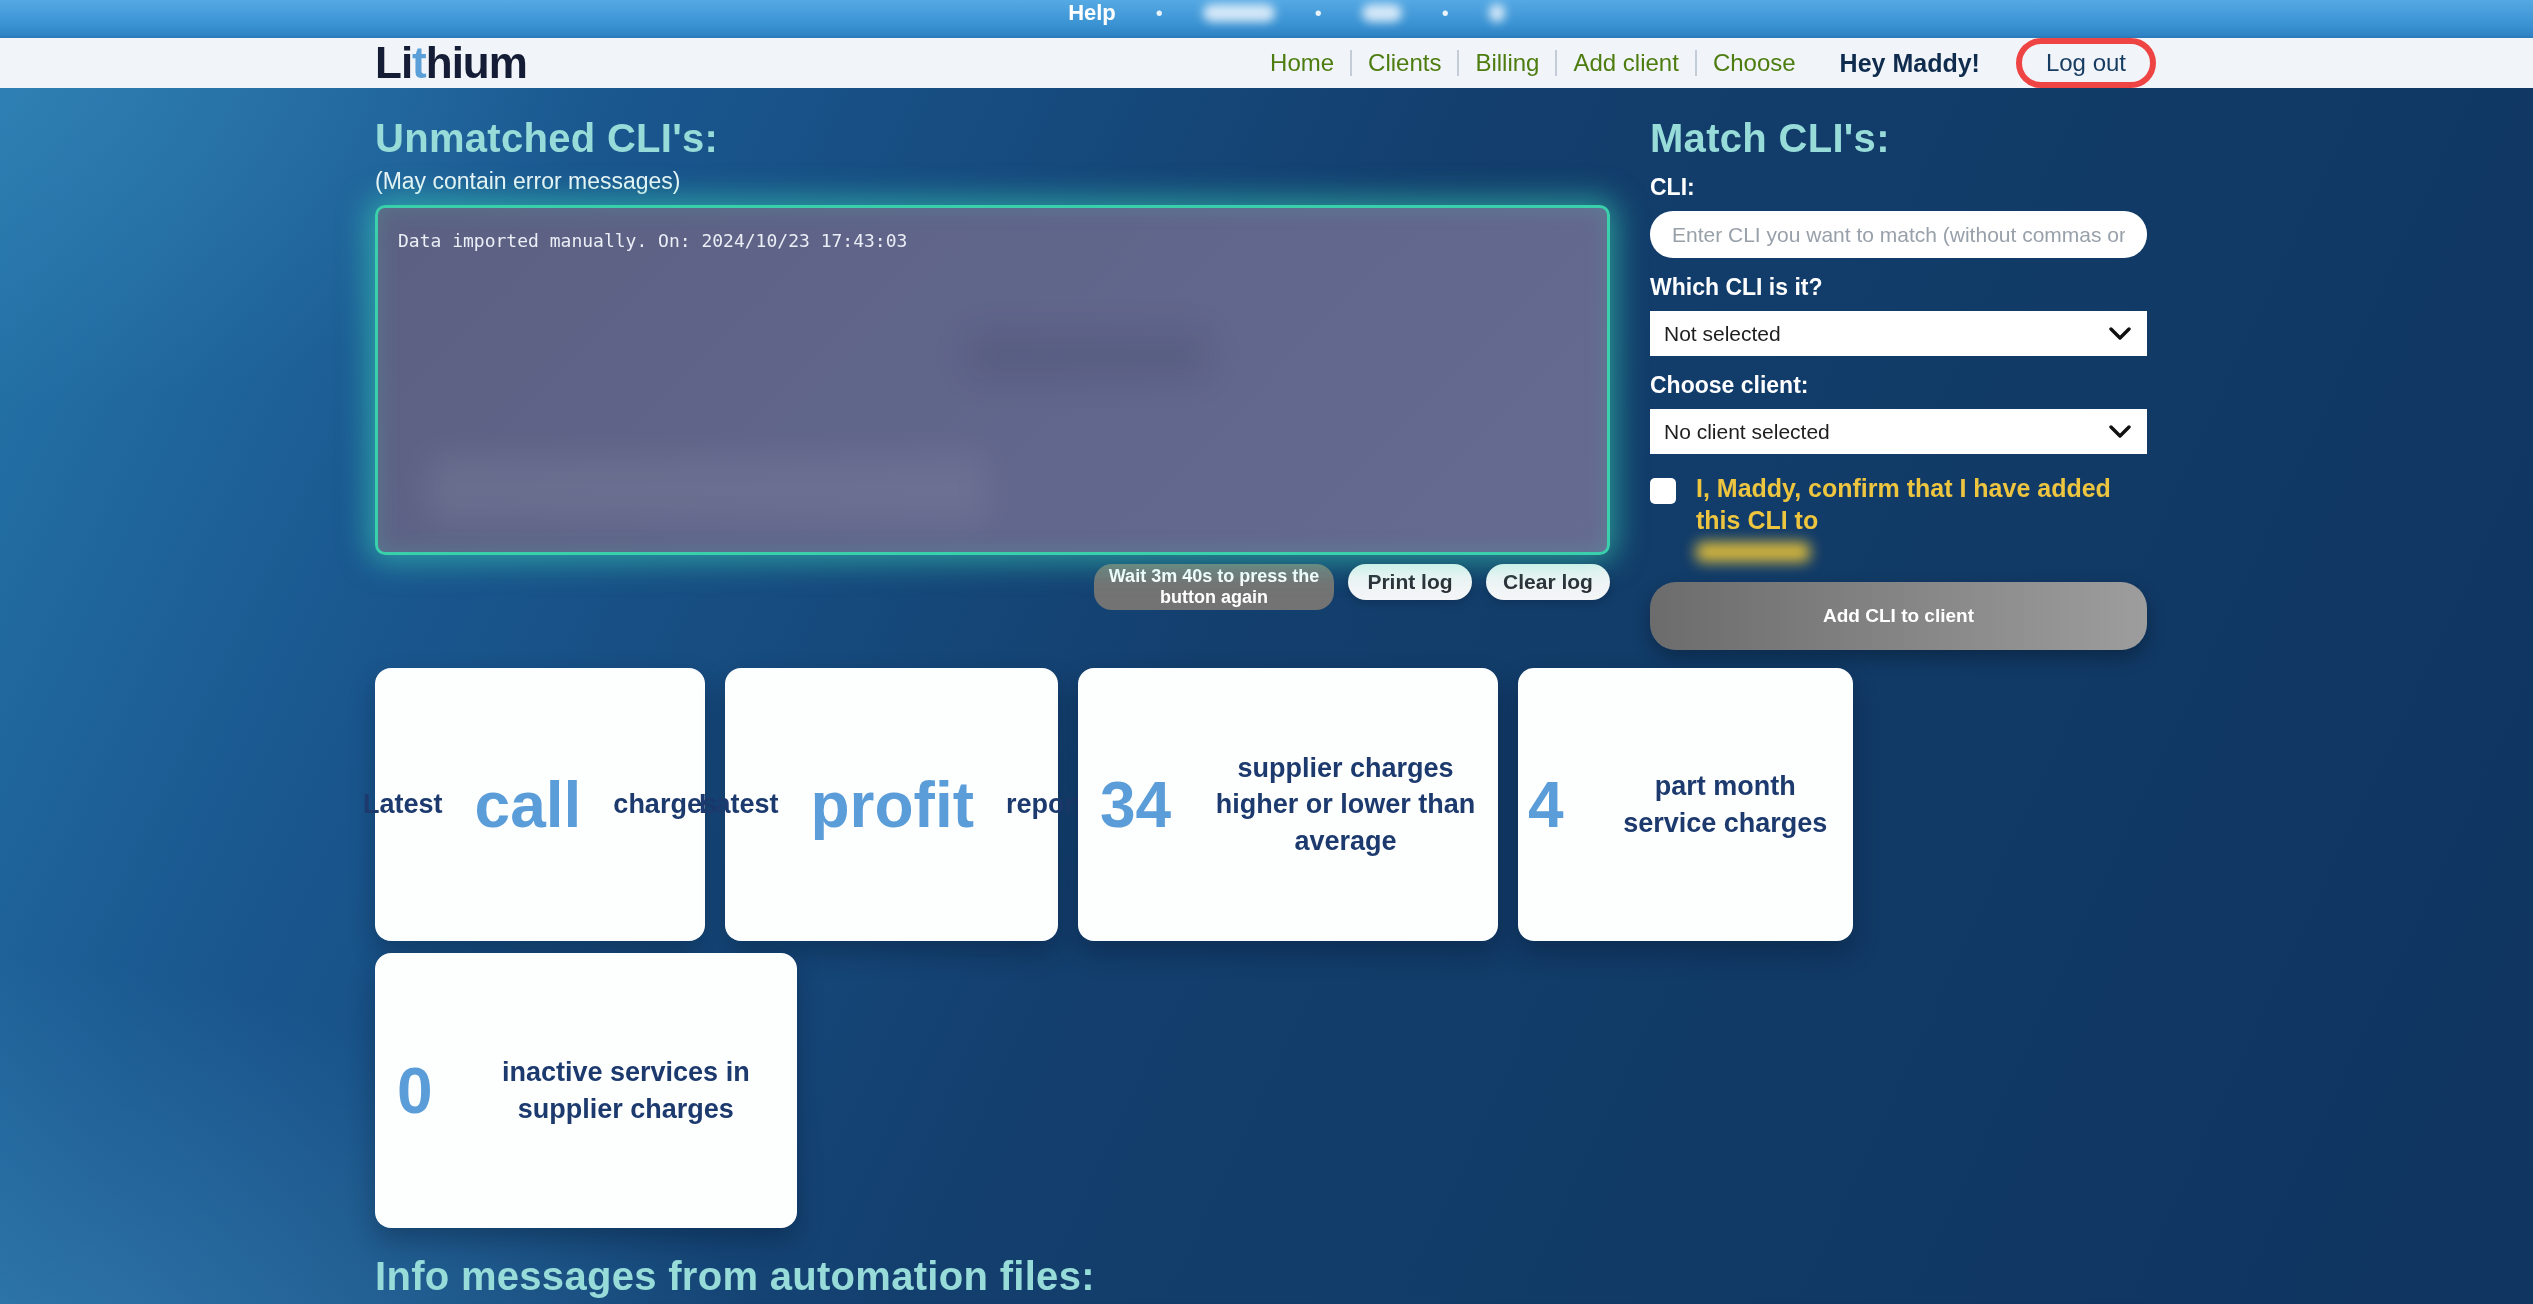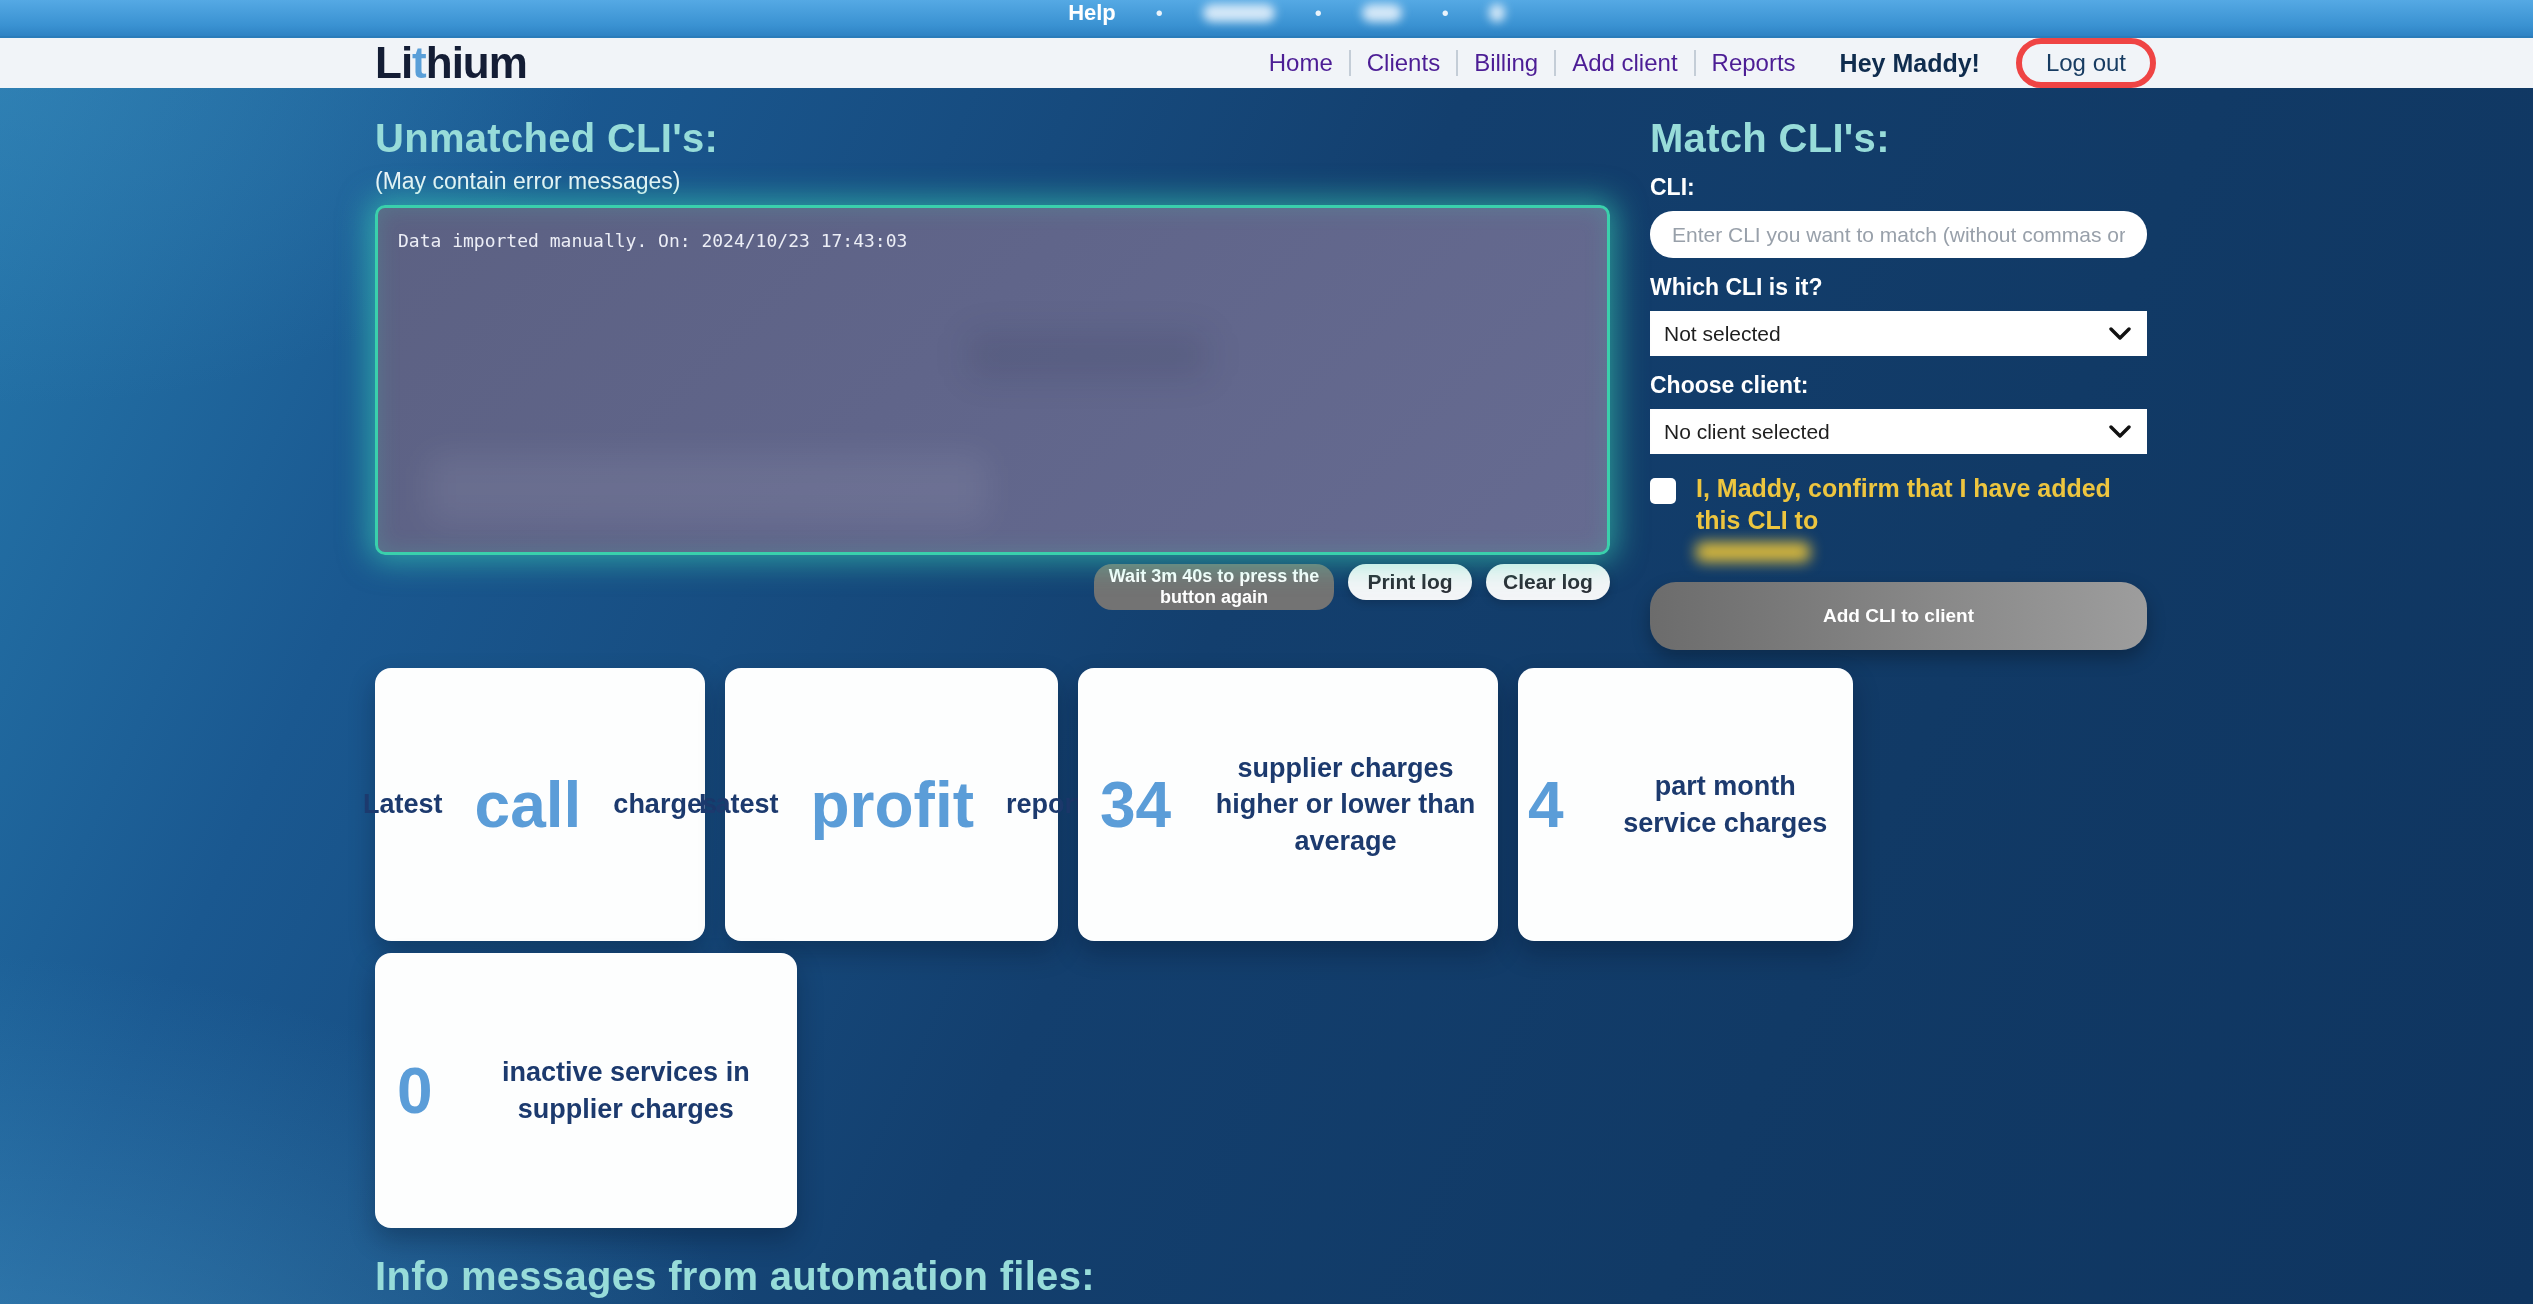--- a/index.html
+++ b/index.html
@@ -23,21 +23,21 @@
   .redacted-pill { display:inline-block; height:18px; border-radius:9px; background:rgba(232,243,252,0.88); filter:blur(5px); }
   .rp-1 { width:72px; } .rp-2 { width:40px; } .rp-3 { width:16px; }
   
   .navbar {
     height:50px; background:#f1f4f8; display:flex; align-items:center;
     justify-content:space-between; padding:0 377px 0 375px;
   }
   .logo { font-size:44px; font-weight:700; letter-spacing:-1px; color:#141d35; cursor:pointer; }
   .logo .lg-blue { color:#5a9fd8; }
   .nav-right { display:flex; align-items:center; gap:16px; }
-  .nav-link { color:#4c1d95; font-size:24px; font-weight:500; text-decoration:none; cursor:pointer; white-space:nowrap; }
+  .nav-link { color:#4d7c0f; font-size:24px; font-weight:500; text-decoration:none; cursor:pointer; white-space:nowrap; }
   .vsep { width:2px; height:26px; background:#c4cdd7; }
   .greeting { font-weight:800; color:#0f2c4e; font-size:25px; margin-left:28px; white-space:nowrap; }
   .logout-btn {
     margin-left:20px; border:6px solid #ef4444; border-radius:999px; background:transparent;
     color:#173c62; font-size:24px; font-weight:500; padding:5px 24px; cursor:pointer;
     font-family:"Liberation Sans", sans-serif;
   }
   
   .content { display:flex; gap:40px; padding:30px 377px 0 375px; align-items:flex-start; }
   .left-col { width:1235px; flex:0 0 auto; }
@@ -126,21 +126,21 @@
   <div class="logo"><span>Li</span><span class="lg-blue">t</span><span>hium</span></div>
   <nav class="nav-right">
     <a class="nav-link">Home</a>
     <span class="vsep"></span>
     <a class="nav-link">Clients</a>
     <span class="vsep"></span>
     <a class="nav-link">Billing</a>
     <span class="vsep"></span>
     <a class="nav-link">Add client</a>
     <span class="vsep"></span>
-    <a class="nav-link">Reports</a>
+    <a class="nav-link">Choose</a>
     <span class="greeting">Hey Maddy!</span>
     <button class="logout-btn">Log out</button>
   </nav>
 </header>
 
 <main class="content">
   <section class="left-col">
     <h1 class="section-title">Unmatched CLI's:</h1>
     <p class="subtitle">(May contain error messages)</p>
     <div class="logbox">

